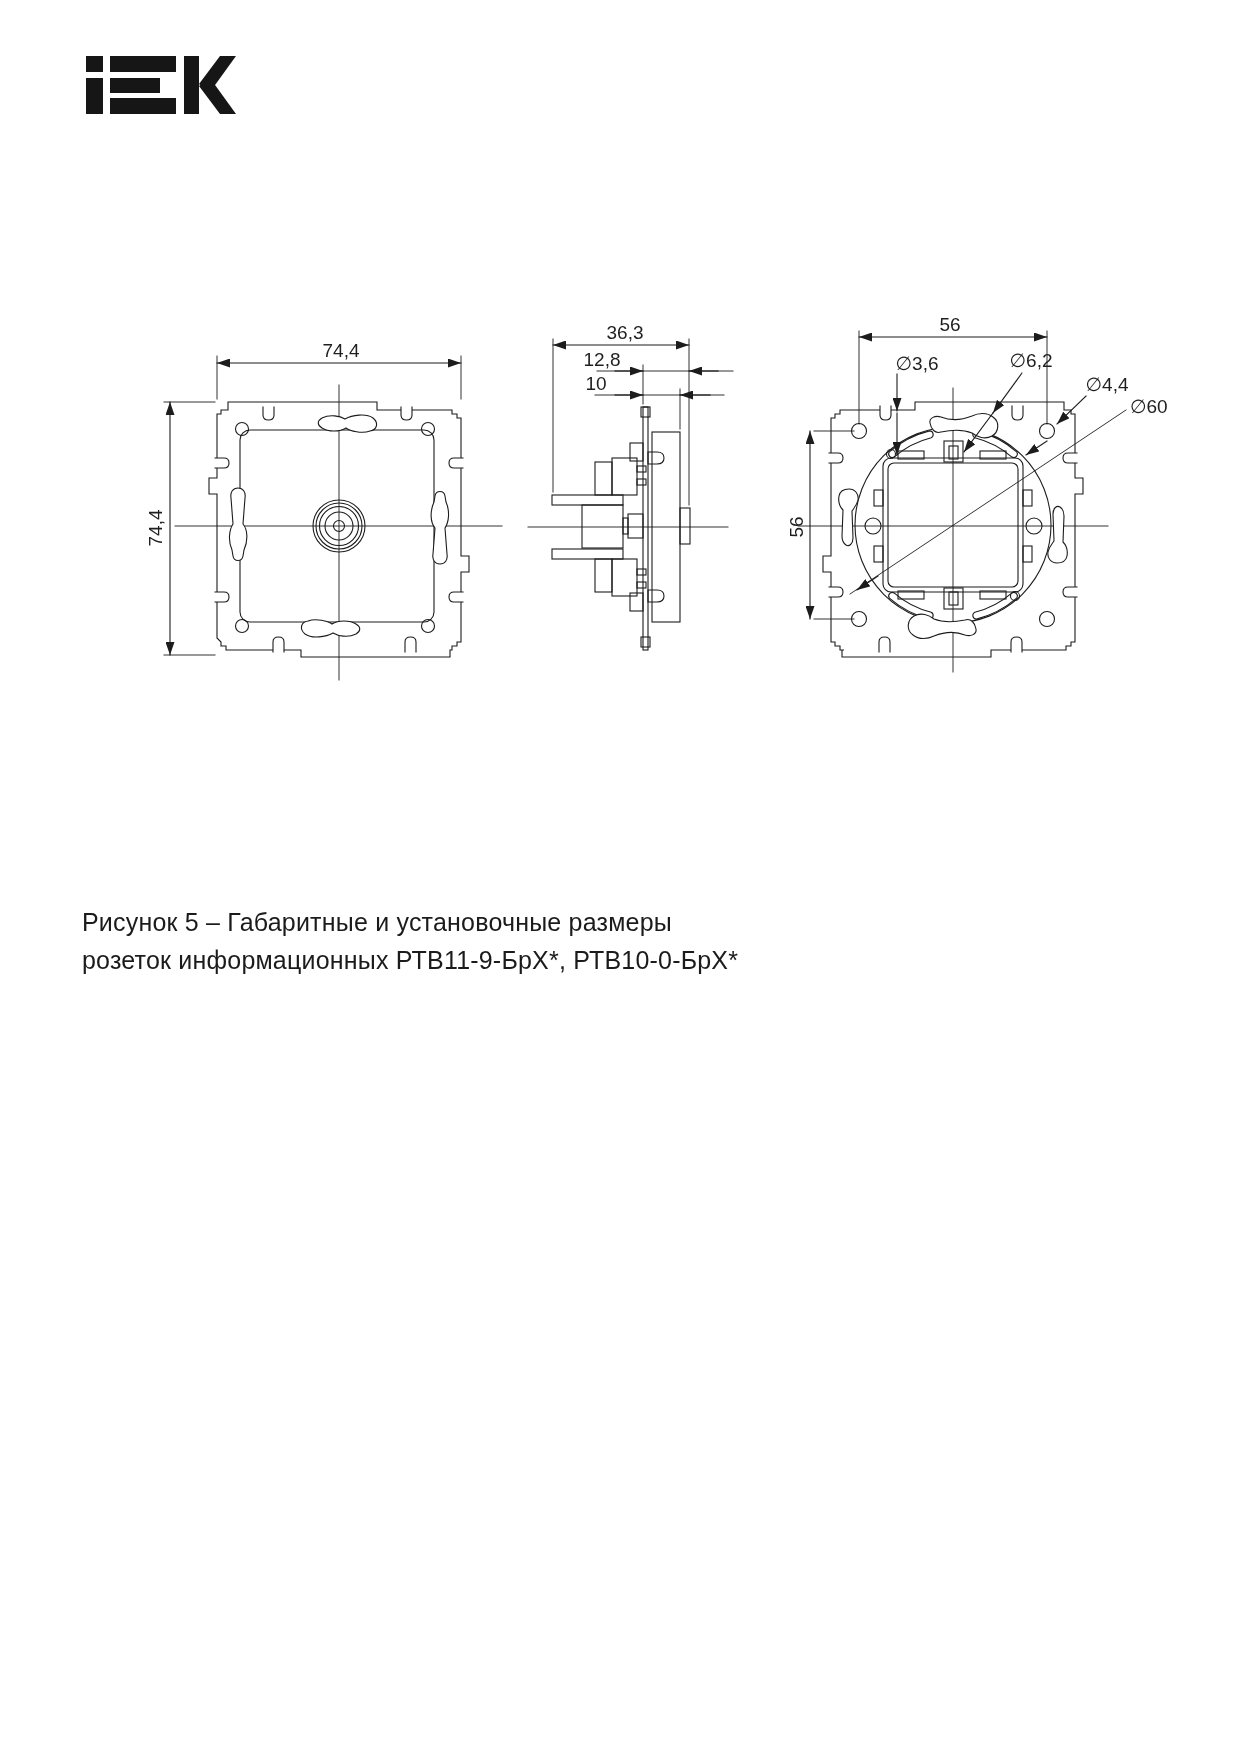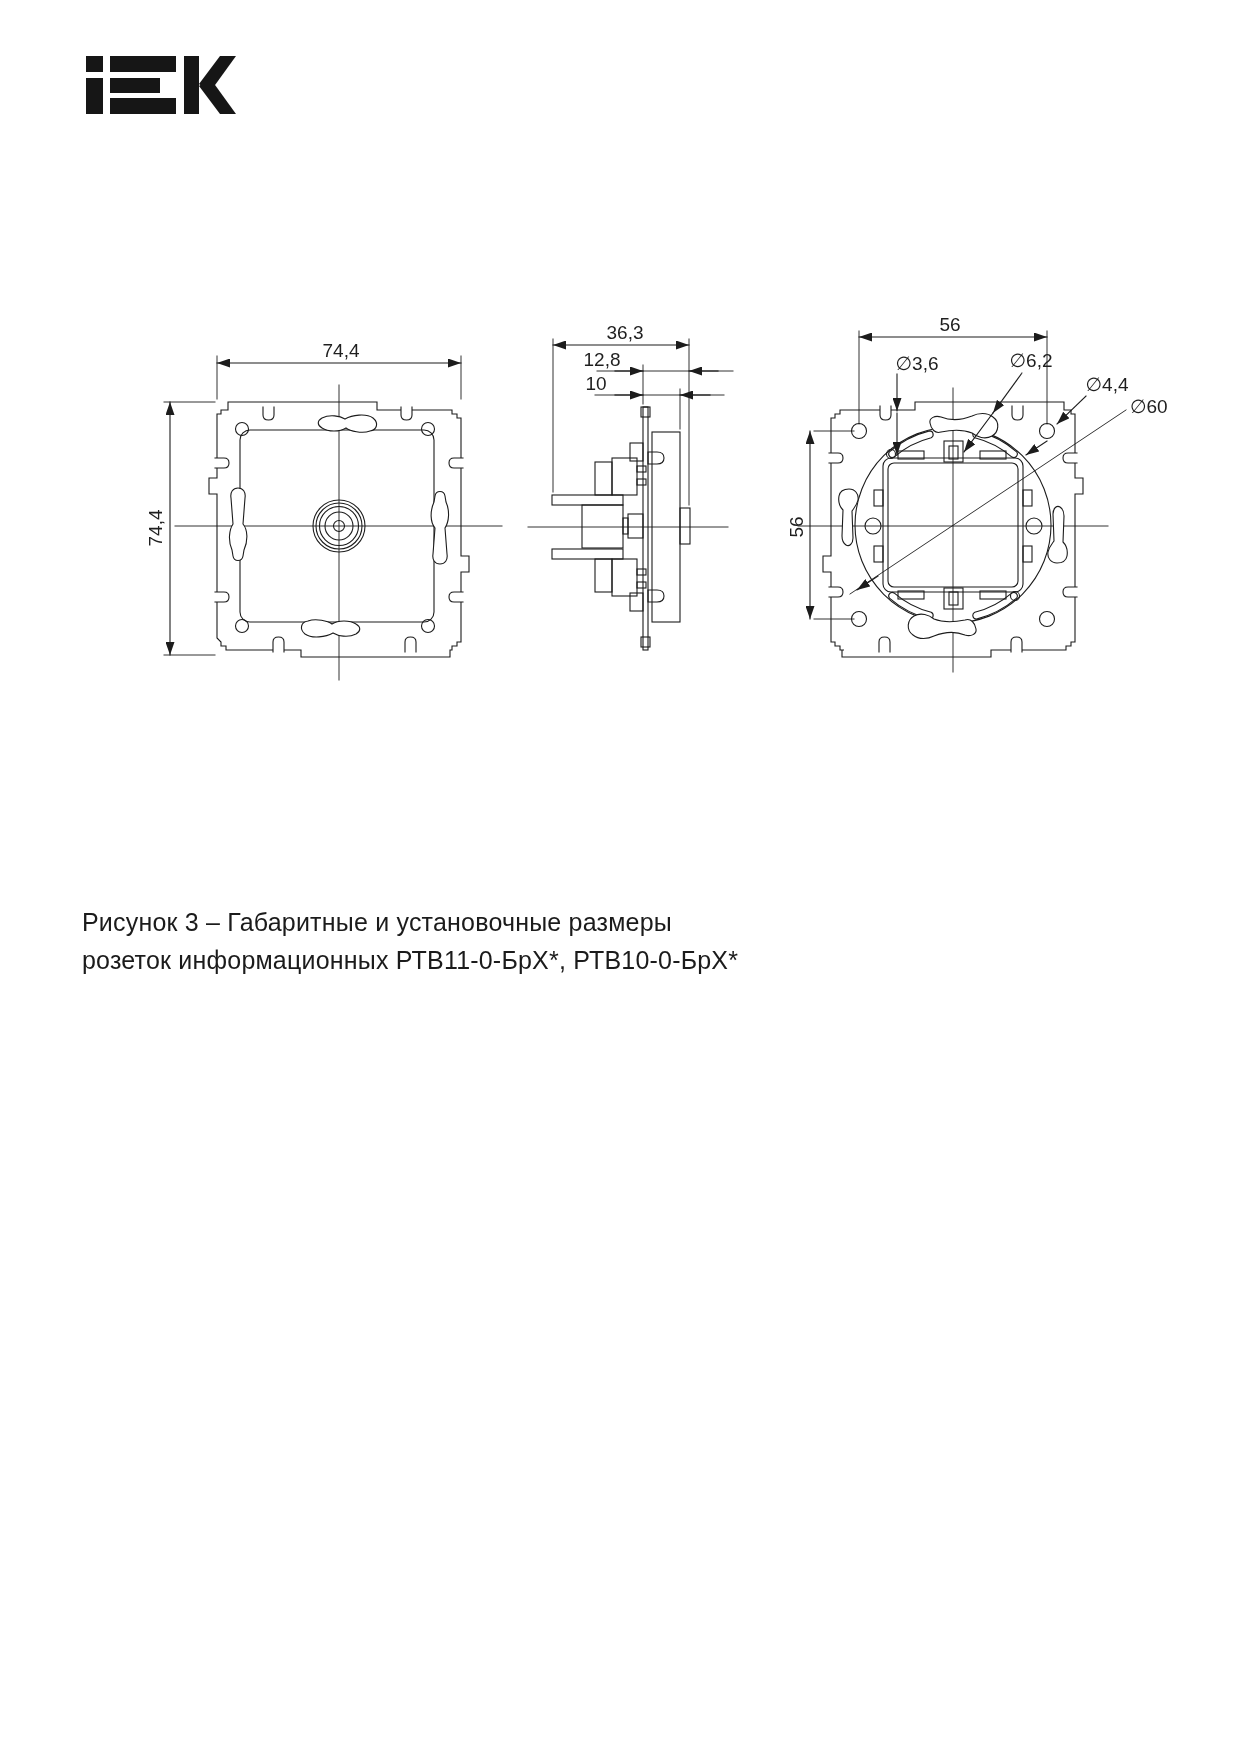--- a/index.html
+++ b/index.html
@@ -238,17 +238,17 @@
           <line x1="1126" y1="410" x2="850" y2="594" stroke-width="0.9"></line>
           <path d="M 1047,441 L 1026,455" marker-end="url(#arw)"></path>
           <path d="M 878,576 L 857,590" marker-end="url(#arw)"></path>
           <text x="1130" y="413" text-anchor="start" stroke="none" fill="#1f1f1f">∅60</text>
         </g>
       </g>
     </g>
   </svg>
 
   <div class="caption">
-    <div>Рисунок 3 – Габаритные и установочные размеры</div>
-    <div>розеток информационных РТВ11-0-БрХ*, РТВ10-0-БрХ*</div>
+    <div>Рисунок 5 – Габаритные и установочные размеры</div>
+    <div>розеток информационных РТВ11-9-БрХ*, РТВ10-0-БрХ*</div>
   </div>
 
 </div>
 
 </body></html>

